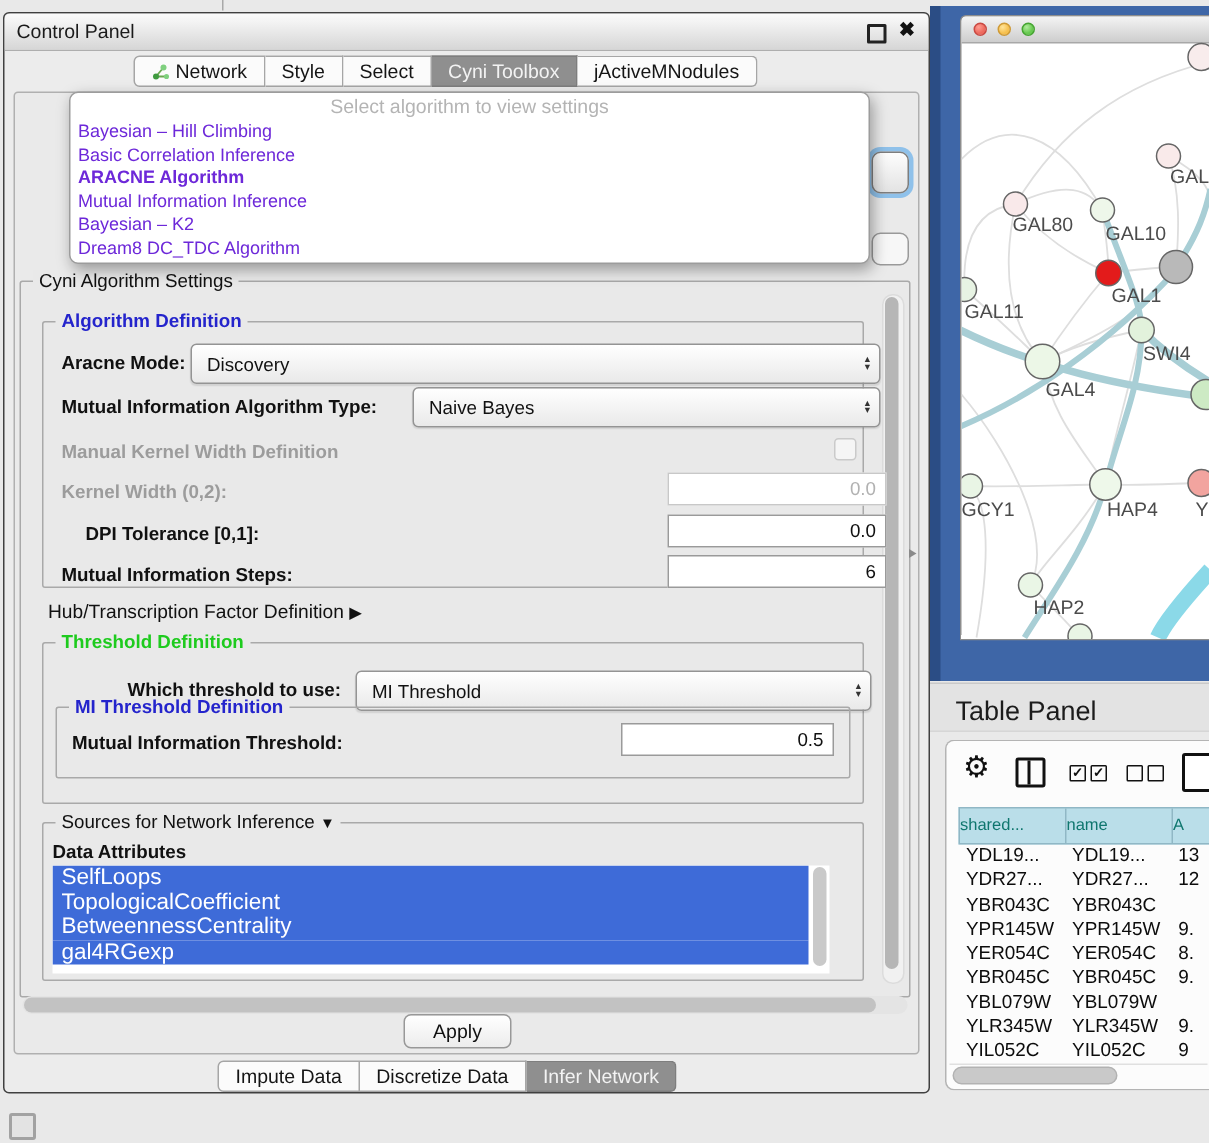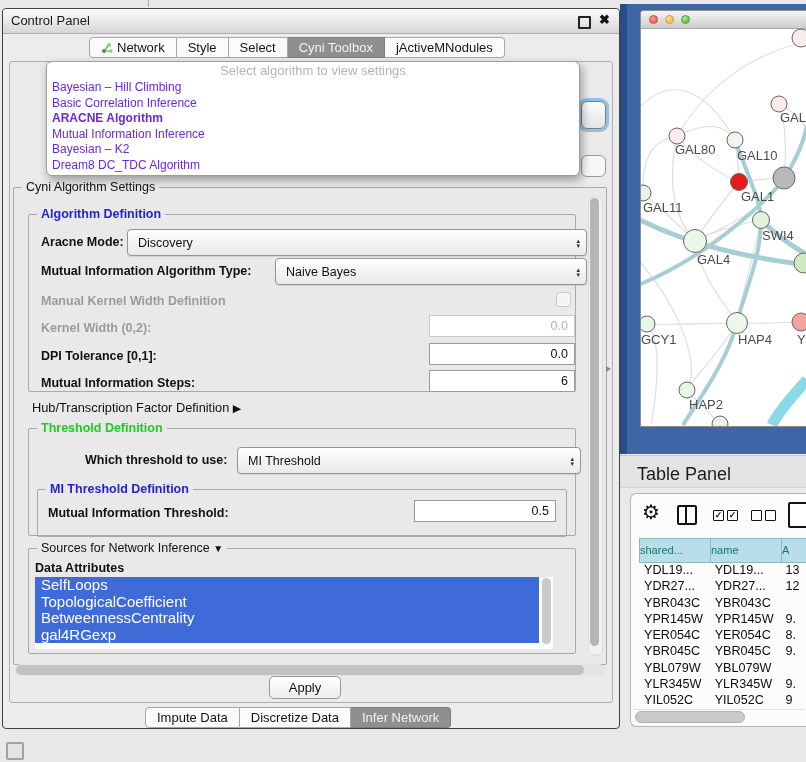--- a/index.html
+++ b/index.html
@@ -36,21 +36,21 @@
   .legend.blue{color:#2424cc;font-weight:bold;}
   .legend.green{color:#1ecb1e;font-weight:bold;}
   .lbl{position:absolute;font-size:12.5px;color:#111;white-space:nowrap;}
   .lbl.b{font-weight:bold;}
   .lbl.dis{color:#9c9c9c;font-weight:bold;}
   .combo{position:absolute;background:linear-gradient(#ffffff,#e9e9e9);border:1px solid #949494;border-radius:4px;
          font-size:12.5px;color:#111;display:flex;align-items:center;padding-left:10px;box-shadow:0 1px 1px rgba(0,0,0,.1);}
   .stepper{position:absolute;right:6px;top:50%;transform:translateY(-50%);display:flex;flex-direction:column;
            font-size:7px;line-height:5.5px;color:#333;}
   .tfield{position:absolute;background:#fff;border:1px solid #9a9a9a;font-size:12.5px;color:#111;text-align:right;
-          padding:0 6px;font-family:inherit;box-sizing:border-box;}
+          padding:0 6px;font-family:inherit;box-sizing:border-box;margin-left:16px;}
   .tfield.dis{border-color:#c8c8c8;color:#b2b2b2;}
   .cbox{position:absolute;width:13px;height:13px;border:1px solid #cacaca;border-radius:3px;background:#f5f5f5;}
   .vscroll{position:absolute;right:3px;top:8px;width:13px;height:458px;background:#f1f1f1;border:1px solid #dcdcdc;border-radius:7px;}
   .vthumb{position:absolute;left:1px;top:1px;width:9px;height:448px;background:#b6b6b6;border-radius:5px;}
   .attr-list{position:absolute;left:6px;top:28px;width:518px;height:72px;background:#fff;overflow:hidden;}
   .attr-item{height:16.5px;line-height:16.5px;font-size:15px;color:#fff;background:#3e6bd8;
              padding-left:6px;margin-right:14px;white-space:nowrap;}
   .list-thumb{position:absolute;right:2px;top:1px;width:9px;height:66px;background:#c9c9c9;border-radius:5px;}
   .hscroll{left:12px;top:655px;width:590px;height:12px;background:#e4e4e4;border-radius:7px;}
   .hthumb{position:absolute;left:1px;top:1px;width:568px;height:10px;background:#c2c2c2;border-radius:6px;}
@@ -159,42 +159,42 @@
           <span>Naive Bayes</span>
           <span class="stepper">
               <span>▴</span>
               <span>▾</span>
             </span>
         </div>
         <span class="lbl dis" style="left:12px;top:79px;">Manual Kernel Width Definition</span>
         <span class="cbox" style="left:527px;top:77px;"></span>
         <span class="lbl dis" style="left:12px;top:106px;">Kernel Width (0,2):</span>
         <input class="tfield dis" style="left: 400px; top: 100px; width: 146px; height: 22px;" value="0.0">
-        <span class="lbl b" style="left:12px;top:134px;">DPI Tolerance [0,1]:</span>
+        <span class="lbl b" style="left:28px;top:134px;">DPI Tolerance [0,1]:</span>
         <input class="tfield" style="left: 400px; top: 128px; width: 146px; height: 22px;" value="0.0">
         <span class="lbl b" style="left:12px;top:161px;">Mutual Information Steps:</span>
         <input class="tfield" style="left: 400px; top: 155px; width: 146px; height: 22px;" value="6">
       </div>
 
       <span class="lbl" style="left:18px;top:212px;font-size:12.8px;">
         <span>Hub/Transcription Factor Definition</span>
         <span style="font-size:11px;">▶</span>
       </span>
 
       <div class="groupbox" style="left:14px;top:240px;width:546px;height:106px;">
         <span class="legend green">Threshold Definition</span>
         <span class="lbl b" style="left:56px;top:24px;">Which threshold to use:</span>
         <div class="combo" style="left:208px;top:18px;width:332px;height:25px;">
           <span>MI Threshold</span>
           <span class="stepper">
               <span>▴</span>
               <span>▾</span>
             </span>
         </div>
-        <div class="groupbox" style="left:8px;top:60px;width:528px;height:46px;">
+        <div class="groupbox" style="left:8px;top:42px;width:528px;height:46px;">
           <span class="legend blue">MI Threshold Definition</span>
           <span class="lbl b" style="left:10px;top:16px;">Mutual Information Threshold:</span>
           <input class="tfield" style="right: 10px; top: 10px; width: 142px; height: 22px;" value="0.5">
         </div>
       </div>
 
       <div class="groupbox" style="left:14px;top:360px;width:546px;height:104px;">
         <span class="legend">
           <span>Sources for Network Inference</span>
           <span style="font-size:10px;">▼</span>

